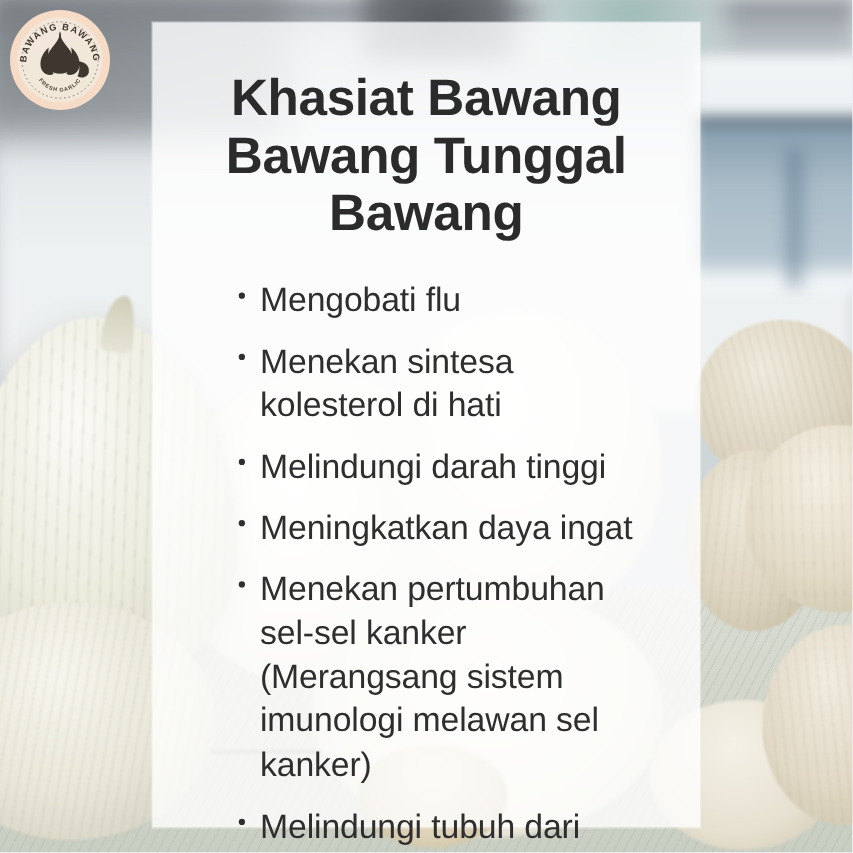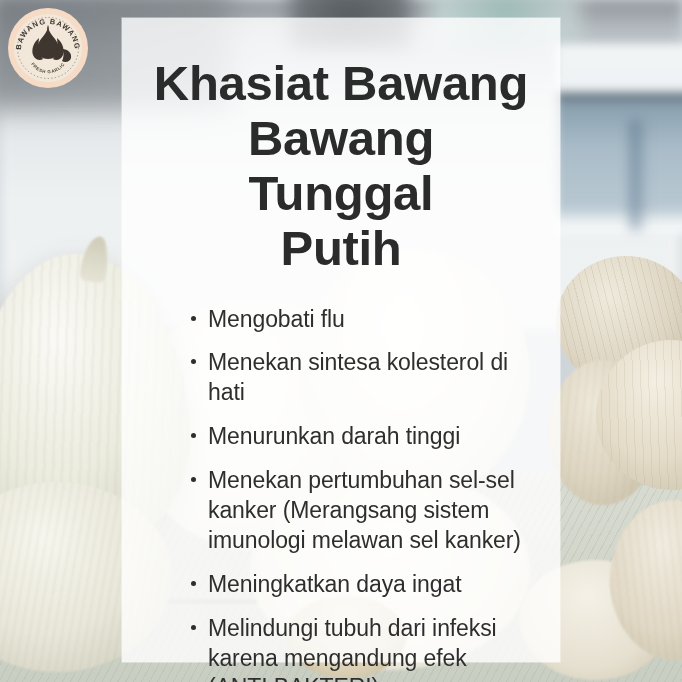--- a/index.html
+++ b/index.html
@@ -176,33 +176,33 @@
     left:122px; top:18px;
     width:438px; height:644px;
     background:rgba(255,255,255,.80);
     box-shadow:0 0 0 1px rgba(255,255,255,.35);
   }
 
   .card-inner { padding:26px 30px 0 30px; }
 
   .title {
     text-align:center;
-    font-size:49px;
+    font-size:41px;
     line-height:1.12;
     font-weight:bold;
     color:#2b2b2b;
     letter-spacing:-.3px;
     margin-top:12px;
   }
 
   .list { margin-top:29px; padding:0 2px 0 56px; }
 
   .item {
     position:relative;
-    font-size:23px;
+    font-size:27px;
     line-height:1.30;
     color:#2e2e2e;
     margin-bottom:14px;
     letter-spacing:-.1px;
   }
   .item:last-child { margin-bottom:0; }
 
   .item .dot {
     position:absolute;
     left:-17px; top:11px;
@@ -272,43 +272,43 @@
     <div class="bulb bulb-r4"></div>
     <div class="bulb bulb-bc"></div>
   </div>
 
   <div class="card">
     <div class="card-inner">
 
       <div class="title">
         <div>Khasiat Bawang</div>
         <div>Bawang Tunggal</div>
-        <div>Putih</div>
+        <div>Bawang</div>
       </div>
 
       <ul class="list" style="list-style:none;">
         <li class="item">
           <span class="dot"></span>
           <span>Mengobati flu</span>
         </li>
         <li class="item">
           <span class="dot"></span>
           <span>Menekan sintesa kolesterol di hati</span>
         </li>
         <li class="item">
           <span class="dot"></span>
-          <span>Menurunkan darah tinggi</span>
+          <span>Melindungi darah tinggi</span>
+        </li>
+        <li class="item">
+          <span class="dot"></span>
+          <span>Meningkatkan daya ingat</span>
         </li>
         <li class="item">
           <span class="dot"></span>
           <span>Menekan pertumbuhan sel-sel kanker (Merangsang sistem imunologi melawan sel kanker)</span>
-        </li>
-        <li class="item">
-          <span class="dot"></span>
-          <span>Meningkatkan daya ingat</span>
         </li>
         <li class="item">
           <span class="dot"></span>
           <span>Melindungi tubuh dari infeksi karena mengandung efek (ANTI BAKTERI)</span>
         </li>
       </ul>
 
     </div>
   </div>
 

